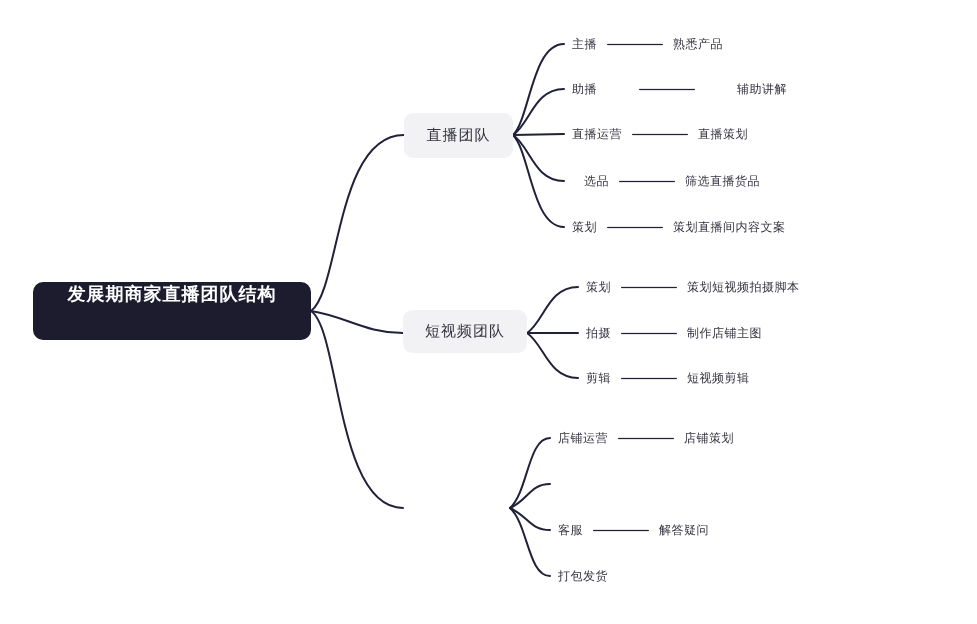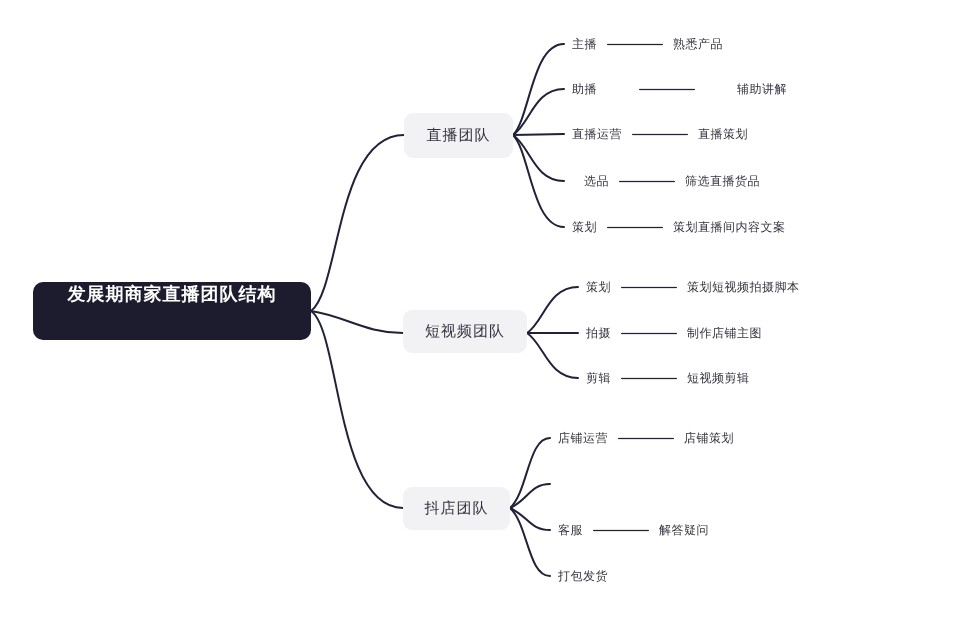--- a/index.html
+++ b/index.html
@@ -115,23 +115,20 @@
   <div class="root-node">
     <span>发展期商家直播团队结构</span>
   </div>
 
   <div class="branch-node branch-1">
     <span>直播团队</span>
   </div>
   <div class="branch-node branch-2">
     <span>短视频团队</span>
   </div>
-  <div class="branch-node branch-3">
-    <span>抖店团队</span>
-  </div>
 
   <div class="leaf-row" style="left:572px; top:44px;">
     <span class="leaf-label">主播</span>
     <span class="leaf-line"></span>
     <span class="leaf-desc">熟悉产品</span>
   </div>
   <div class="leaf-row" style="left:572px; top:89px;gap:32px;">
     <span class="leaf-label">助播</span>
     <span class="leaf-line"></span>
     <span class="leaf-desc">辅助讲解</span>

